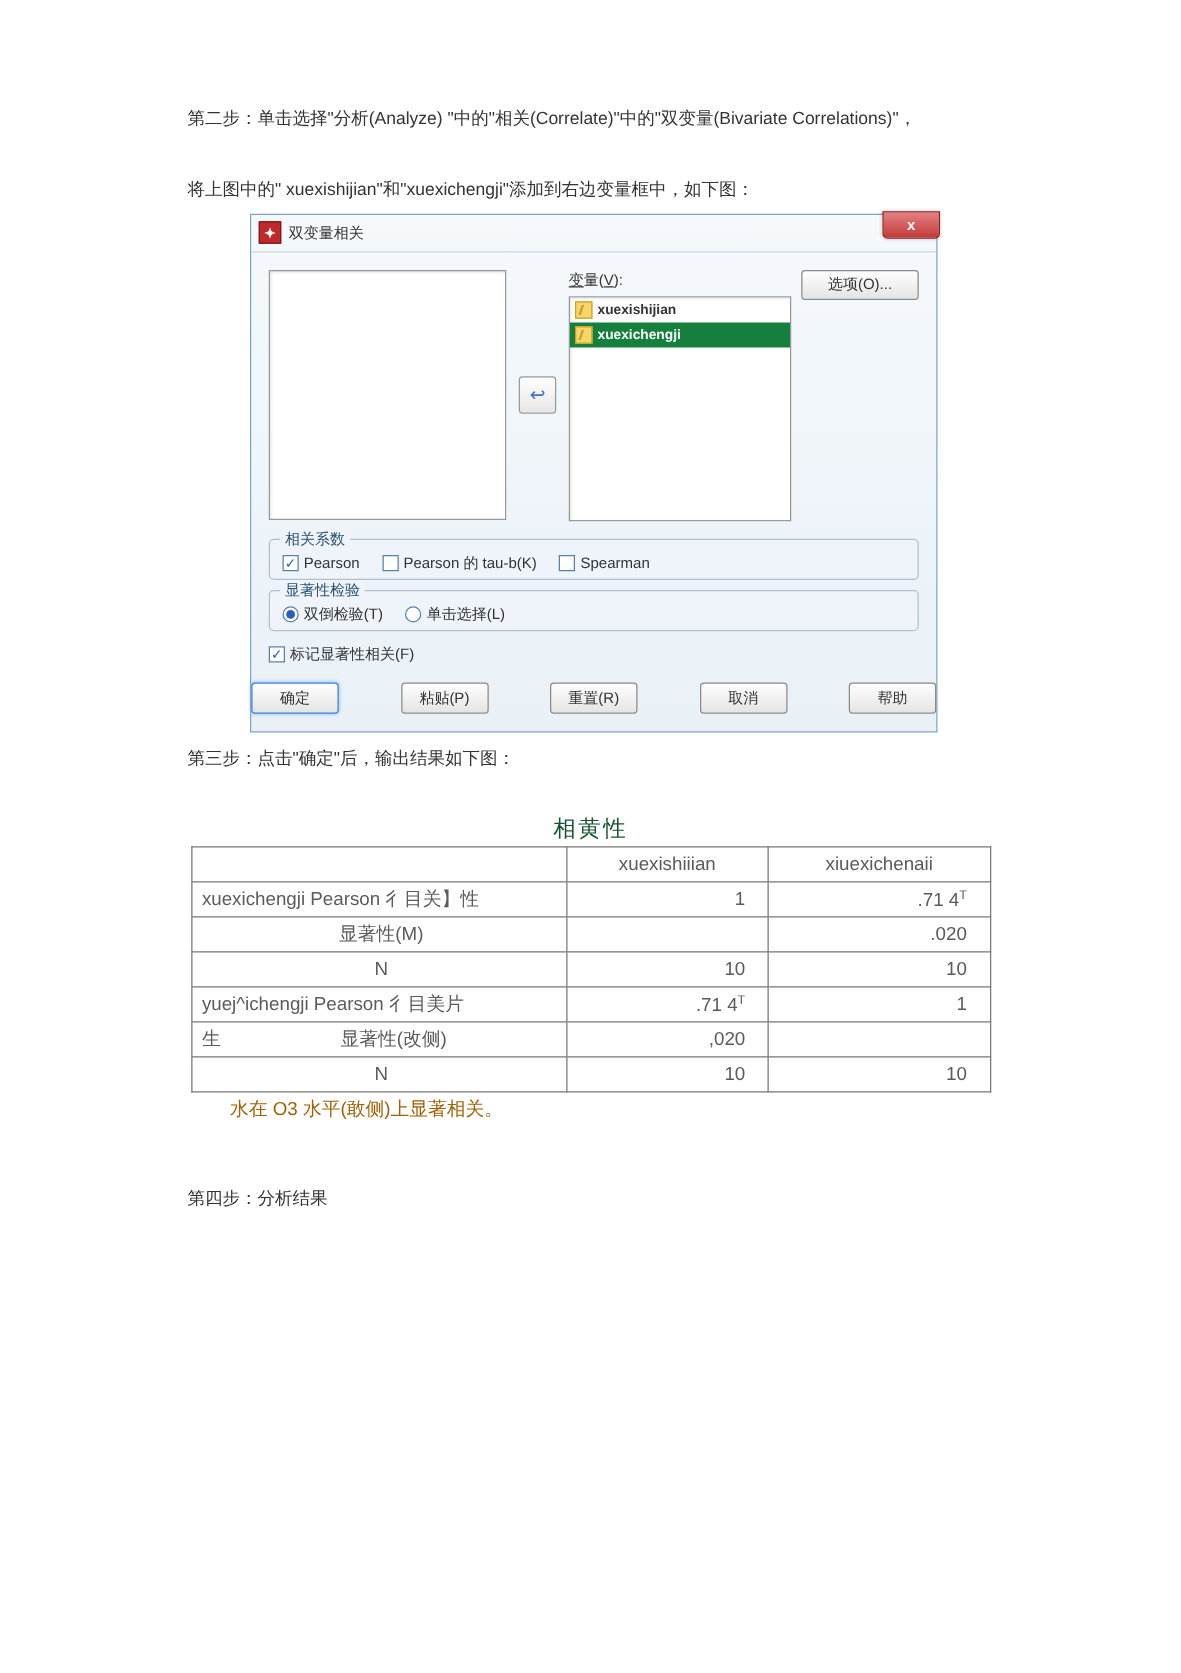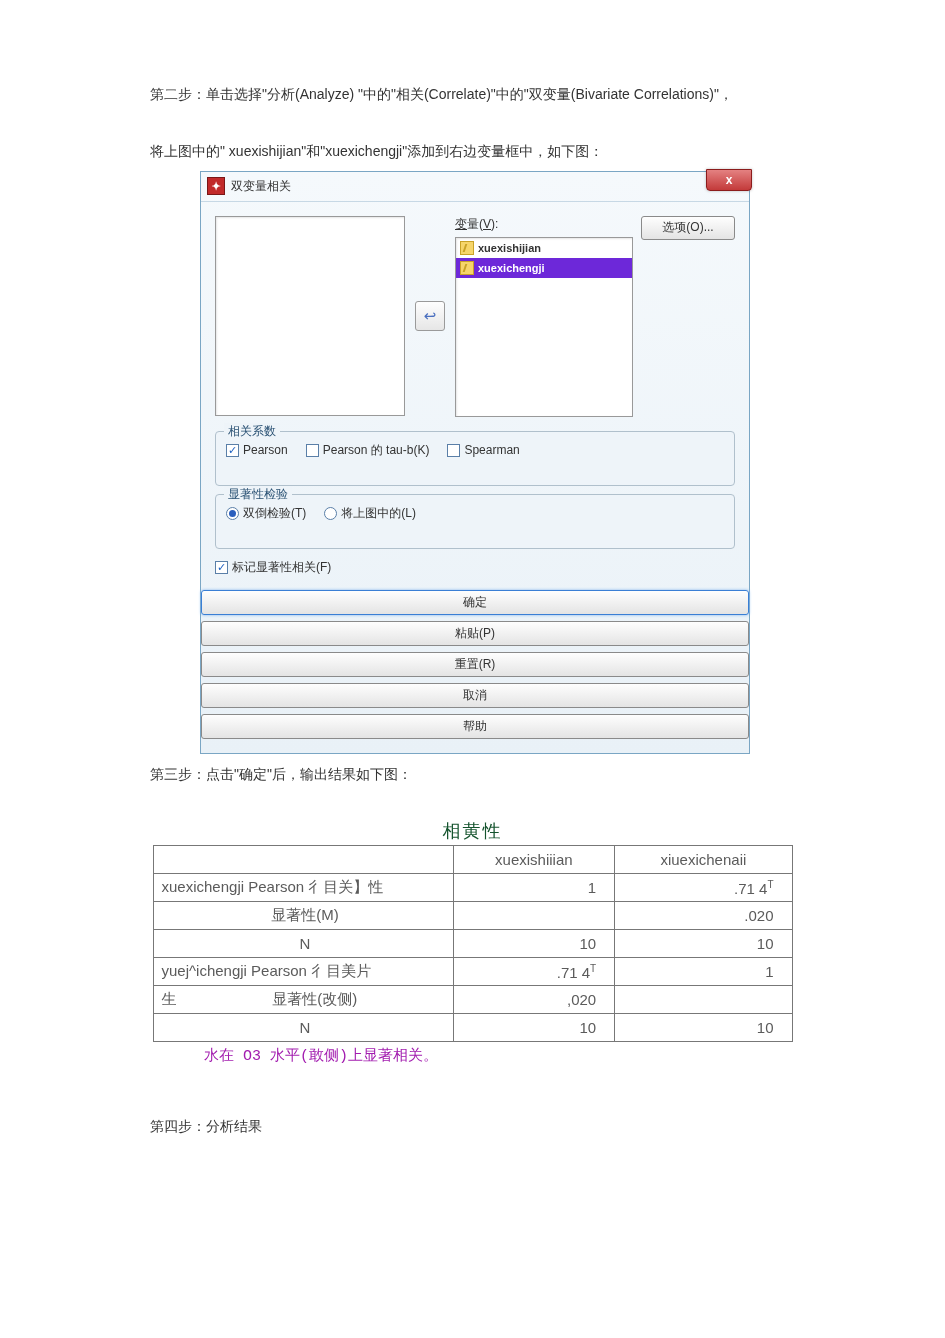--- a/index.html
+++ b/index.html
@@ -110,21 +110,21 @@
   .varitem {
     display: flex;
     align-items: center;
     gap: 4px;
     padding: 2px 4px;
     height: 20px;
     font-size: 11px;
     font-weight: bold;
   }
   .varitem.selected {
-    background: #6d28d9;
+    background: #15803d;
     color: #fff;
   }
   .metric-icon {
     width: 14px; height: 14px;
     display: inline-block;
     background: #f6d56a;
     border: 1px solid #c9a227;
     position: relative;
   }
   .metric-icon::after {
@@ -141,21 +141,21 @@
     border: 1px solid #8a8a8a;
     border-radius: 3px;
     font-size: 12px;
     display: flex; align-items: center; justify-content: center;
     cursor: pointer;
   }
   .fieldset {
     margin: 8px 14px 4px 14px;
     border: 1px solid #b0c0cc;
     border-radius: 4px;
-    padding: 10px 10px 26px 10px;
+    padding: 10px 10px 4px 10px;
     position: relative;
     background: #eef4f9;
   }
   .fieldset .legend {
     position: absolute;
     top: -9px;
     left: 8px;
     background: #eef4f9;
     padding: 0 4px;
     color: #2b5274;
@@ -194,21 +194,20 @@
   .flag-row {
     margin: 10px 14px 4px 14px;
     font-size: 12px;
     display: flex; align-items: center; gap: 4px;
   }
   .dlg-buttons {
     display: flex;
     gap: 6px;
     justify-content: space-between;
     padding: 10px 0 14px 0;
-    flex-direction: column;
   }
   .dlg-buttons .btn {
     min-width: 70px;
     padding: 3px 12px;
     background: linear-gradient(#fefefe,#e4e4e4);
     border: 1px solid #8a8a8a;
     border-radius: 3px;
     font-size: 12px;
     text-align: center;
   }
@@ -252,25 +251,25 @@
   table.corr td.rowhdr.center {
     text-align: center;
   }
   table.corr td.val {
     text-align: right;
     padding-right: 18px;
     font-family: Arial, sans-serif;
   }
   .sup { font-size: 10px; vertical-align: super; }
   .footnote {
-    margin-left: 54px;
+    margin-left: 34px;
     margin-top: 4px;
     font-size: 15px;
-    color: #a21caf;
-    font-family: Liberation Mono, monospace;
+    color: #a16207;
+    font-family: Liberation Sans, sans-serif;
   }
 </style>
 </head>
 <body>
 
 <div class="page">
 
   <div class="para">第二步：单击选择"分析(Analyze) "中的"相关(Correlate)"中的"双变量(Bivariate Correlations)"，</div>
 
   <div class="para" style="margin-bottom:4px">将上图中的" xuexishijian"和"xuexichengji"添加到右边变量框中，如下图：</div>
@@ -338,21 +337,21 @@
         <div class="legend">显著性检验</div>
         <div class="rb-row">
           <label class="rb">
             <span class="circle">
                 <span class="dot"></span>
               </span>
             <span>双倒检验(T)</span>
           </label>
           <label class="rb">
             <span class="circle"></span>
-            <span>将上图中的(L)</span>
+            <span>单击选择(L)</span>
           </label>
         </div>
       </div>
 
       <div class="flag-row">
         <label class="cb">
           <span class="box">✓</span>
           <span>标记显著性相关(F)</span>
         </label>
       </div>

